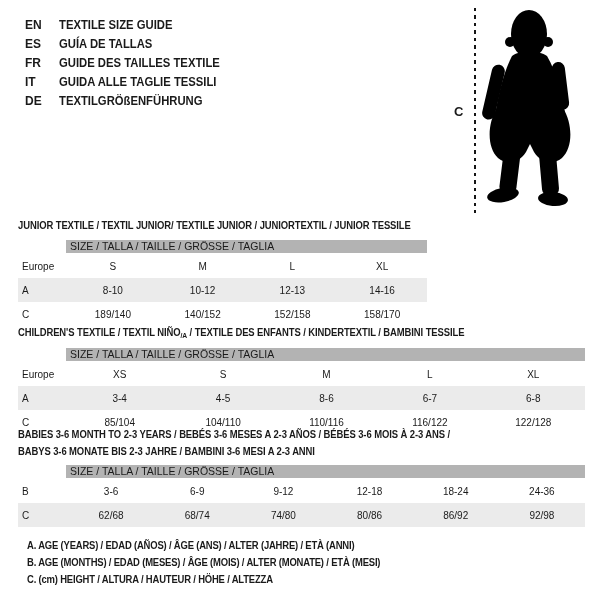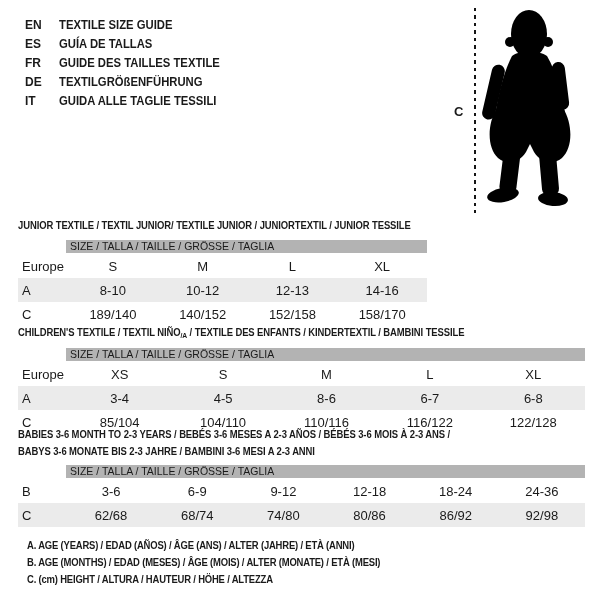--- a/index.html
+++ b/index.html
@@ -39,21 +39,21 @@
   .tblwrap { position:absolute; left:18px; }
   #tbl1 { top:240px; width:409px; }
   #tbl2 { top:348px; width:567px; }
   #tbl3 { top:465px; width:567px; }
   .band {
     background:#b3b3b3; height:13px; line-height:13.5px;
     padding-left:4px; font-size:10.5px; color:#1a1a1a; margin-bottom:1px;margin-left:48px;
   }
   .tblwrap table { width:100%; border-collapse:collapse; table-layout:fixed; }
   .tblwrap col.c-lbl { width:50px; }
-  .tblwrap td { height:24px; font-size:13px; text-align:center; padding:0; white-space:nowrap; }
+  .tblwrap td { height:24px; font-size:10px; text-align:center; padding:0; white-space:nowrap; }
   .tblwrap td.lbl { text-align:left; padding-left:4px; }
   .tblwrap tbody tr:nth-child(even) td { background:#ebebeb; }
 
   
   .legend { position:absolute; left:27px; top:537px; }
   .legend-line {
     font-weight:700; font-size:10.5px; line-height:17px; letter-spacing:-0.2px;
     white-space:nowrap; transform:scaleX(0.9); transform-origin:0 0;
   }
 </style>
@@ -69,26 +69,26 @@
     </div>
     <div class="lang-row">
       <span class="lang-code">ES</span>
       <span class="lang-title">GUÍA DE TALLAS</span>
     </div>
     <div class="lang-row">
       <span class="lang-code">FR</span>
       <span class="lang-title">GUIDE DES TAILLES TEXTILE</span>
     </div>
     <div class="lang-row">
+      <span class="lang-code">IT</span>
+      <span class="lang-title">GUIDA ALLE TAGLIE TESSILI</span>
+    </div>
+    <div class="lang-row">
       <span class="lang-code">DE</span>
       <span class="lang-title">TEXTILGRÖßENFÜHRUNG</span>
-    </div>
-    <div class="lang-row">
-      <span class="lang-code">IT</span>
-      <span class="lang-title">GUIDA ALLE TAGLIE TESSILI</span>
     </div>
   </div>
 
   <div class="measure-line"></div>
   <div class="fig-c">C</div>
   <svg class="baby" viewBox="0 0 112 202" xmlns="http://www.w3.org/2000/svg">
     <ellipse cx="47" cy="26" rx="18" ry="24"></ellipse>
     <circle cx="28" cy="34" r="5"></circle>
     <circle cx="66" cy="34" r="5"></circle>
     <path d="M30 48 C37 42 57 42 65 48 C75 65 82 92 84 114 C84 140 12 140 12 114 C15 92 21 65 30 48 Z"></path>

